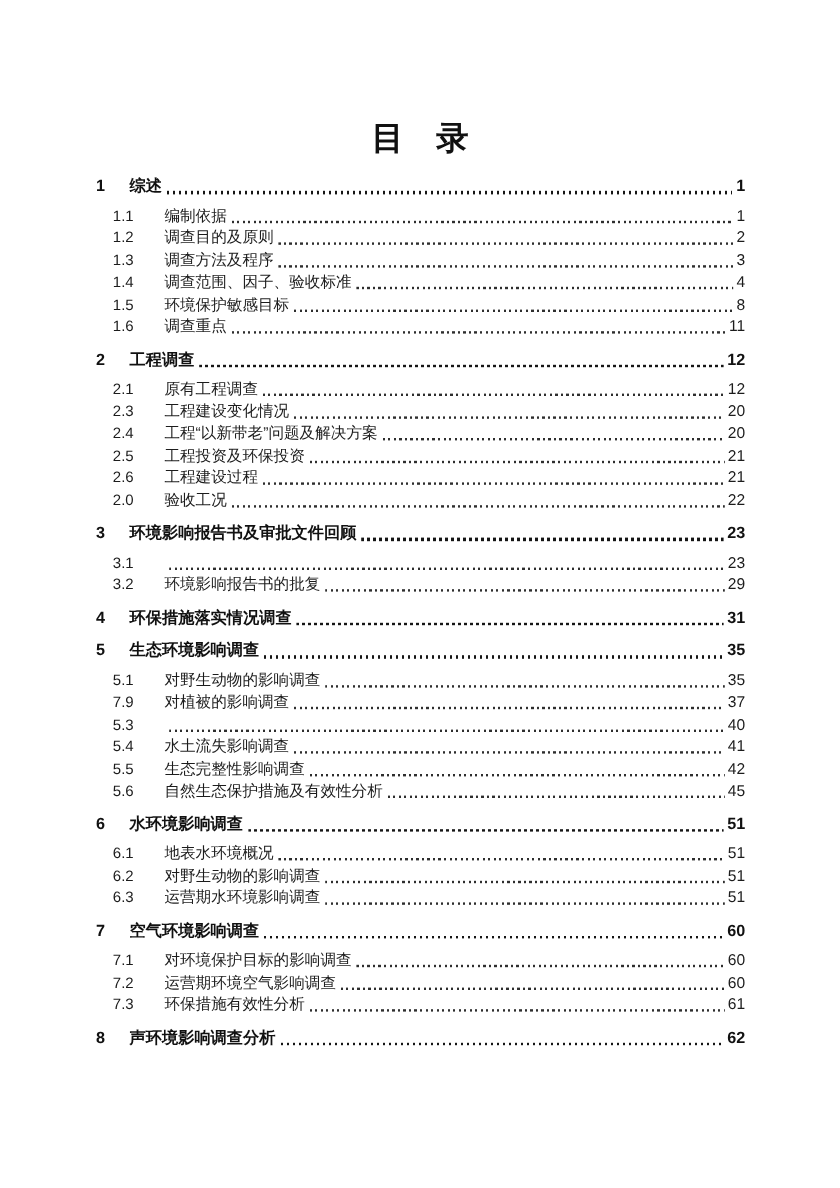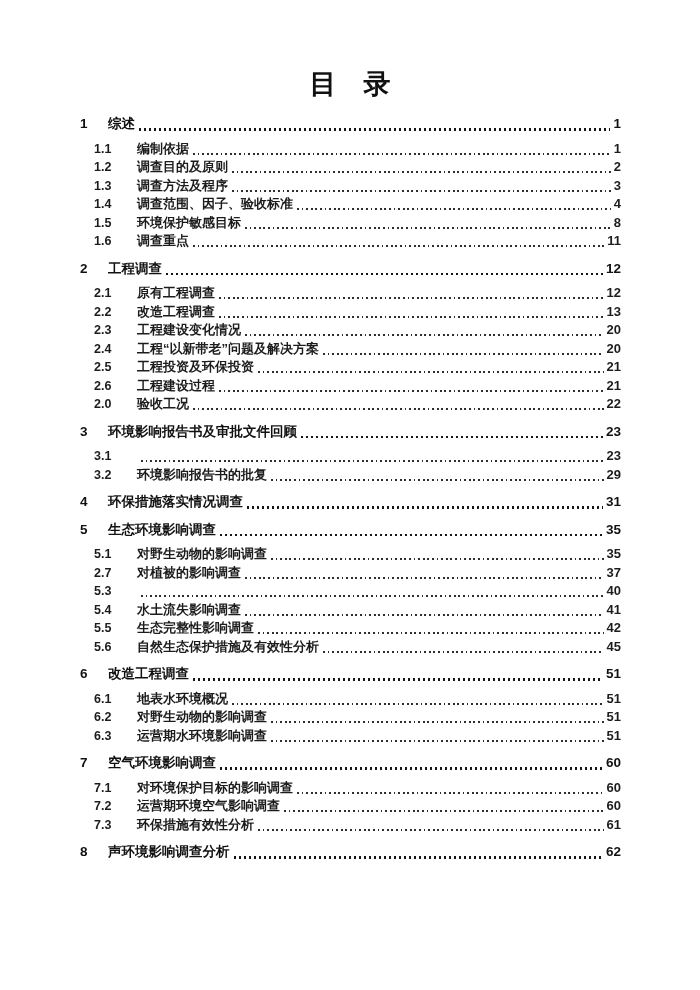--- a/index.html
+++ b/index.html
@@ -14,21 +14,21 @@
     color: #1a1a1a;
     overflow: hidden;
   }
   .page {
     position: relative;
     width: 700px;
     height: 990px;
     background: #ffffff;
   }
   .doc-title {
-    margin: 66px 0 0 0;
+    margin: 97px 0 0 0;
     text-align: center;
     font-size: 27px;
     line-height: 36px;
     font-weight: 700;
     color: #111111;
   }
   .toc {
     margin: 13px 79px 0 80px; 
   }
   .row {
@@ -41,21 +41,20 @@
   }
   .row.level1 {
     font-weight: 700;
     font-size: 13.5px;
     margin-top: 9px;
     margin-bottom: 6px;
     color: #111111;
   }
   .row.level2 {
     padding-left: 14px;
-    font-weight: bold;
   }
   .row .num {
     flex: none;
   }
   .row.level1 .num {
     width: 28px;
   }
   .row.level2 .num {
     width: 43px;
     font-size: 12.5px;
@@ -135,26 +134,20 @@
         <div class="leader"></div>
         <span class="pagenum">12</span>
       </div>
       <div class="row level2">
         <span class="num">2.1</span>
         <span class="label">原有工程调查</span>
         <div class="leader"></div>
         <span class="pagenum">12</span>
       </div>
       <div class="row level2">
-        <span class="num">2.2</span>
-        <span class="label">改造工程调查</span>
-        <div class="leader"></div>
-        <span class="pagenum">13</span>
-      </div>
-      <div class="row level2">
         <span class="num">2.3</span>
         <span class="label">工程建设变化情况</span>
         <div class="leader"></div>
         <span class="pagenum">20</span>
       </div>
       <div class="row level2">
         <span class="num">2.4</span>
         <span class="label">工程“以新带老”问题及解决方案</span>
         <div class="leader"></div>
         <span class="pagenum">20</span>
@@ -206,21 +199,21 @@
         <div class="leader"></div>
         <span class="pagenum">35</span>
       </div>
       <div class="row level2">
         <span class="num">5.1</span>
         <span class="label">对野生动物的影响调查</span>
         <div class="leader"></div>
         <span class="pagenum">35</span>
       </div>
       <div class="row level2">
-        <span class="num">2.7</span>
+        <span class="num">7.9</span>
         <span class="label">对植被的影响调查</span>
         <div class="leader"></div>
         <span class="pagenum">37</span>
       </div>
       <div class="row level2">
         <span class="num">5.3</span>
         <div class="leader"></div>
         <span class="pagenum">40</span>
       </div>
       <div class="row level2">
@@ -236,21 +229,21 @@
         <span class="pagenum">42</span>
       </div>
       <div class="row level2">
         <span class="num">5.6</span>
         <span class="label">自然生态保护措施及有效性分析</span>
         <div class="leader"></div>
         <span class="pagenum">45</span>
       </div>
       <div class="row level1">
         <span class="num">6</span>
-        <span class="label">改造工程调查</span>
+        <span class="label">水环境影响调查</span>
         <div class="leader"></div>
         <span class="pagenum">51</span>
       </div>
       <div class="row level2">
         <span class="num">6.1</span>
         <span class="label">地表水环境概况</span>
         <div class="leader"></div>
         <span class="pagenum">51</span>
       </div>
       <div class="row level2">

